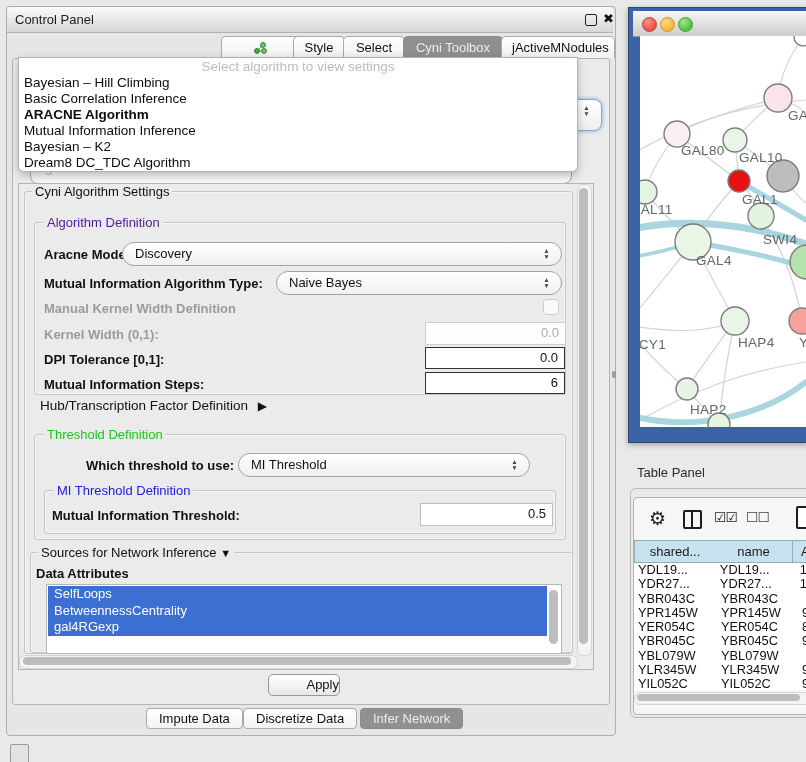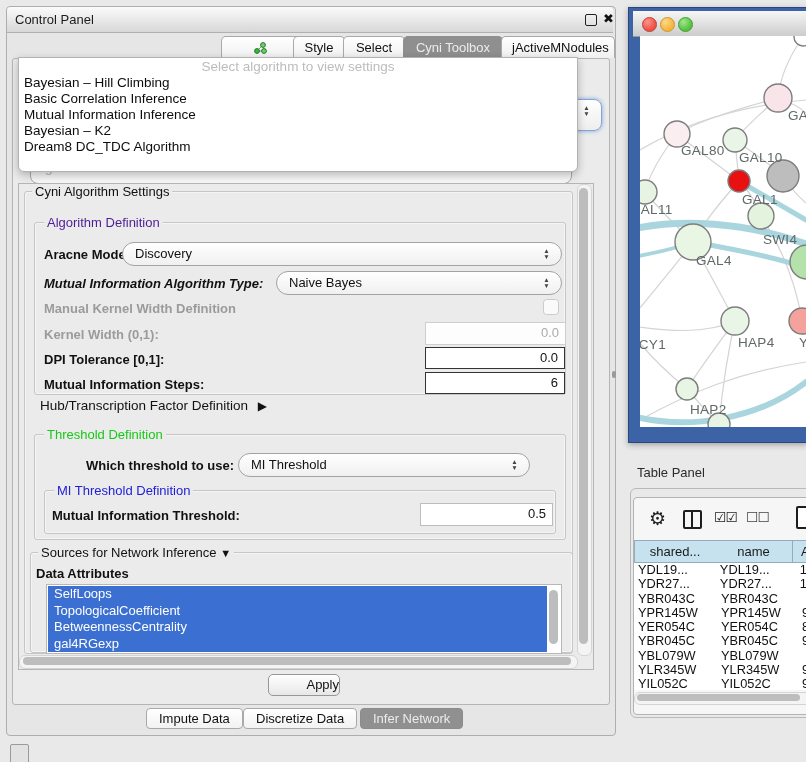--- a/index.html
+++ b/index.html
@@ -100,20 +100,21 @@
 
   <div class="abs" style="left:30px;top:150px;width:540px;height:32px;border:1px solid #a8a8a8;border-radius:8px;background:#f6f6f6;overflow:hidden;">
     <span style="position:absolute;left:14px;top:9px;font-size:13.5px;color:#b4b4b4;">galFiltered.sif default node</span>
   </div>
 
   <div class="abs popup" style="left:18px;top:57px;width:558px;height:113px;z-index:50;">
     <div class="dd-prompt">Select algorithm to view settings</div>
     <div id="dd-items">
         <div class="dd-item">Bayesian – Hill Climbing</div>
         <div class="dd-item">Basic Correlation Inference</div>
+        <div class="dd-item b">ARACNE Algorithm</div>
         <div class="dd-item">Mutual Information Inference</div>
         <div class="dd-item">Bayesian – K2</div>
         <div class="dd-item">Dream8 DC_TDC Algorithm</div>
       </div>
   </div>
 
   <div class="abs" style="left:18px;top:183px;width:574px;height:485px;border:1px solid #b5b5b5;background:#ebebeb;"></div>
 
   <div class="abs group" style="left:24px;top:191px;width:547px;height:461px;"></div>
   <span class="abs gtitle" style="left:32px;top:185px;color:#111;">Cyni Algorithm Settings</span>
@@ -123,21 +124,21 @@
 
   <span class="abs lbl" style="left:44px;top:247px;">Aracne Mode:</span>
   <div class="abs combo" style="left:122px;top:242px;width:438px;">
     <span class="cv">Discovery</span>
     <span class="stepper">
         <span>▲</span>
         <span>▼</span>
       </span>
   </div>
 
-  <span class="abs lbl" style="left:44px;top:276px;font-style:italic;">Mutual Information Algorithm Type:</span>
+  <span class="abs lbl" style="left:44px;top:276px;">Mutual Information Algorithm Type:</span>
   <div class="abs combo" style="left:276px;top:271px;width:284px;">
     <span class="cv">Naive Bayes</span>
     <span class="stepper">
         <span>▲</span>
         <span>▼</span>
       </span>
   </div>
 
   <span class="abs lbl dis" style="left:44px;top:301px;">Manual Kernel Width Definition</span>
   <span class="abs chk" style="left:543px;top:299px;"></span>
@@ -177,21 +178,20 @@
   <div class="abs group" style="left:30px;top:552px;width:541px;height:99px;"></div>
   <span class="abs gtitle" style="left:38px;top:546px;color:#111;">
     <span>Sources for Network Inference</span>
     <span style="font-size:11px;">▼</span>
   </span>
   <span class="abs lbl" style="left:36px;top:566px;">Data Attributes</span>
 
   <div class="abs listbox" style="left:46px;top:584px;width:514px;height:68px;overflow:hidden;">
     <div id="attr-items" style="position:absolute;left:1px;top:1px;width:499px;">
         <div class="litem" style="background: rgb(59, 111, 209);">SelfLoops</div>
-        <div class="litem" style="background: rgb(59, 111, 209);">TopologicalCoefficient</div>
         <div class="litem" style="background: rgb(59, 111, 209);">BetweennessCentrality</div>
         <div class="litem" style="background: rgb(59, 111, 209);">gal4RGexp</div>
       </div>
     <div class="abs sb-thumb" style="left:502px;top:5px;width:9px;height:54px;"></div>
   </div>
 
   <div class="abs sb-track" style="left:577px;top:184px;width:13px;height:470px;"></div>
   <div class="abs sb-thumb" style="left:579px;top:188px;width:9px;height:456px;"></div>
   <div class="abs sb-track" style="left:19px;top:655px;width:557px;height:12px;"></div>
   <div class="abs sb-thumb" style="left:23px;top:657px;width:548px;height:8px;"></div>

